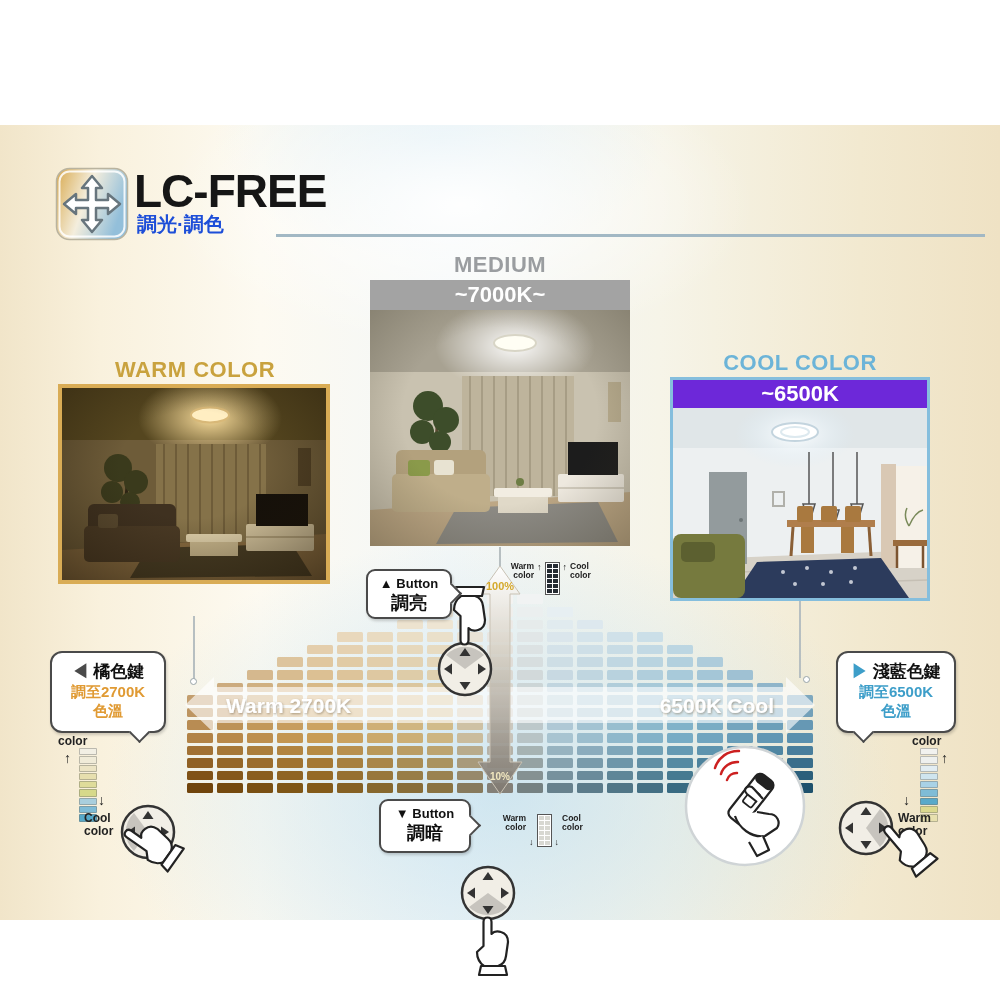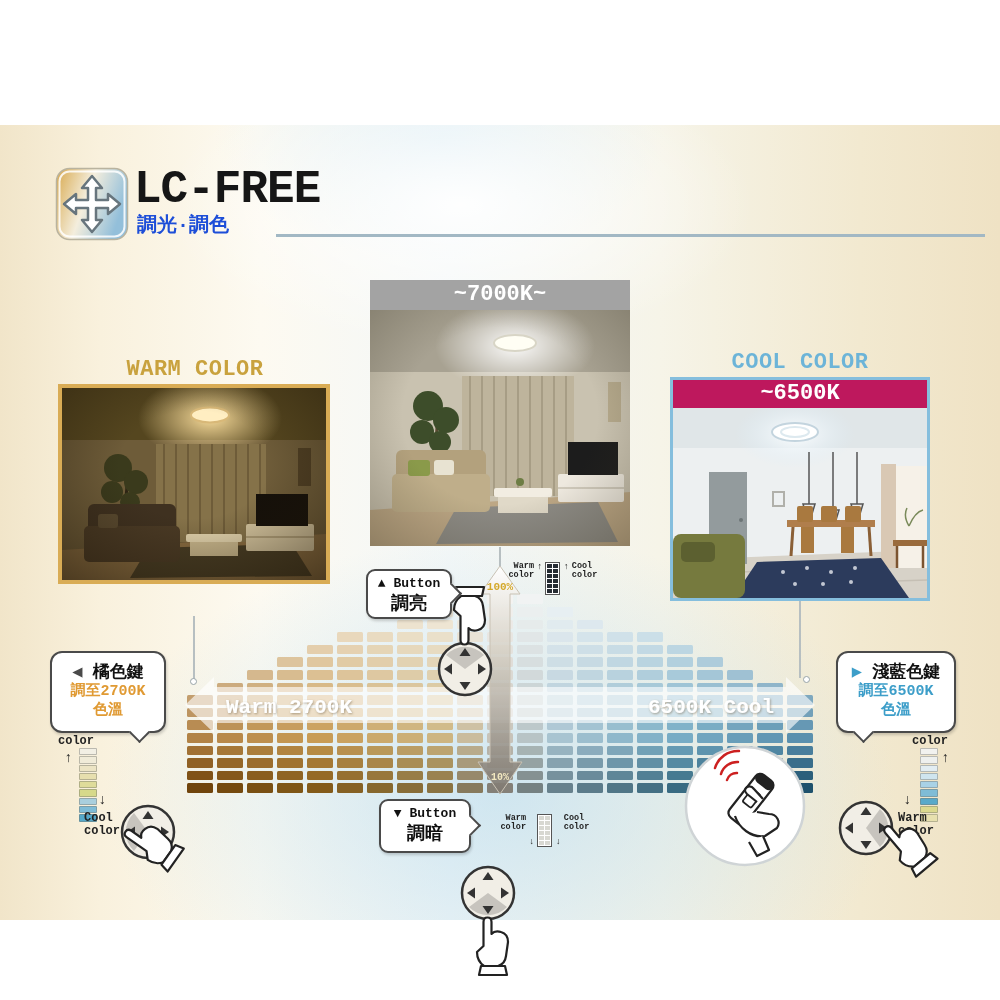--- a/index.html
+++ b/index.html
@@ -1,17 +1,17 @@
 <!DOCTYPE html>
 <html><head>
 <meta charset="utf-8">
 <style>
   html,body{margin:0;padding:0;background:#fff;}
   .canvas{position:relative;width:1000px;height:1000px;background:#fff;overflow:hidden;
-          font-family:Liberation Mono, monospace;color:#1c1c1c;}
+          font-family:Liberation Sans, sans-serif;color:#1c1c1c;}
   .abs{position:absolute;}
   .bg-band{position:absolute;left:0;top:125px;width:1000px;height:795px;
     background:
       radial-gradient(42% 26% at 46% 10%, rgba(255,255,255,.95), rgba(255,255,255,0) 70%),
       radial-gradient(55% 45% at 50% 84%, rgba(188,221,238,.65), rgba(188,221,238,0) 72%),
       radial-gradient(30% 20% at 44% 2%, rgba(205,230,242,.55), rgba(205,230,242,0) 75%),
       linear-gradient(90deg,#f1e5c9 0%,#f9f1dd 10%,#fdfaf1 26%,#f3f7f7 45%,#f6f4e8 66%,#f2e9d0 86%,#efe2c4 100%);}
   
   .logo-title{font-size:46px;font-weight:bold;letter-spacing:-1px;color:#161616;}
   .logo-sub{font-size:20px;font-weight:bold;color:#1d4ed8;}
@@ -62,20 +62,21 @@
       </linearGradient>
     </defs>
     <rect x="1.5" y="1.5" width="71" height="71" rx="13" fill="url(#logograd)" stroke="#b9b39f" stroke-width="1.5"></rect>
     <rect x="4.5" y="4.5" width="65" height="65" rx="10" fill="none" stroke="rgba(255,255,255,.85)" stroke-width="2"></rect>
     <path d="M37,9 L47,21 L41,21 L41,33 L53,33 L53,27 L65,37 L53,47 L53,41 L41,41 L41,53 L47,53 L37,65 L27,53 L33,53 L33,41 L21,41 L21,47 L9,37 L21,27 L21,33 L33,33 L33,21 L27,21 Z" fill="#fff" stroke="#67757d" stroke-width="2.5" stroke-linejoin="round"></path>
   </svg>
   <div class="abs logo-title" style="left:134px;top:164px;">LC-FREE</div>
   <div class="abs logo-sub" style="left:137px;top:211px;">調光·調色</div>
   <div class="abs rule" style="left:276px;top:234px;width:709px;"></div>
 
+  <div class="abs photo-label" style="left: 370px; top: 252px; width: 260px; color: rgb(154, 157, 160);" id="lbl-medium">MEDIUM</div>
   <div class="abs photo-block" style="left:370px;top:280px;width:260px;z-index:5;">
     <div class="banner" style="height: 30px; line-height: 30px; background: rgb(163, 163, 163);" id="ban-medium">~7000K~</div>
     <svg width="260" height="236" viewBox="0 0 260 236">
       <defs>
         <radialGradient id="gMedGlow" cx="0.5" cy="0.5" r="0.5">
           <stop offset="0" stop-color="#ffffff" stop-opacity="0.95"></stop>
             <stop offset="1" stop-color="#ffffff" stop-opacity="0"></stop>
         </radialGradient>
         <radialGradient id="gMedVig" cx="0.5" cy="0.45" r="0.75">
           <stop offset="0.5" stop-color="#3a3422" stop-opacity="0"></stop>
@@ -168,21 +169,21 @@
       <rect x="128" y="154" width="48" height="14" fill="#cbb98f"></rect>
       <rect x="184" y="136" width="68" height="27" rx="2" fill="#d6c6a0"></rect>
       <line x1="184" y1="149" x2="252" y2="149" stroke="#b3a27c" stroke-width="2"></line>
       <rect x="194" y="106" width="52" height="32" fill="#15100a"></rect>
       <rect width="264" height="192" fill="url(#gWarmVig)"></rect>
     </svg>
   </div>
 
   <div class="abs photo-label" style="left: 670px; top: 350px; width: 260px; color: rgb(108, 180, 216);" id="lbl-cool">COOL COLOR</div>
   <div class="abs photo-block" style="left:670px;top:377px;width:260px;border:3px solid #85bedd;z-index:5;" id="frame-cool">
-    <div class="banner" style="height: 28px; line-height: 28px; background: #be185d;" id="ban-cool">~6500K</div>
+    <div class="banner" style="height: 28px; line-height: 28px; background: #6d28d9;" id="ban-cool">~6500K</div>
     <svg width="254" height="190" viewBox="0 0 254 190">
       <defs>
         <radialGradient id="gCoolGlow" cx="0.5" cy="0.5" r="0.5">
           <stop offset="0" stop-color="#ffffff" stop-opacity="1"></stop>
             <stop offset="1" stop-color="#dcedf8" stop-opacity="0"></stop>
         </radialGradient>
       </defs>
       <rect width="254" height="190" fill="#edf0f1"></rect>
       <rect width="254" height="40" fill="#e0e6e8"></rect>
       <polygon points="0,152 254,142 254,190 0,190" fill="#d7d2c8"></polygon>

